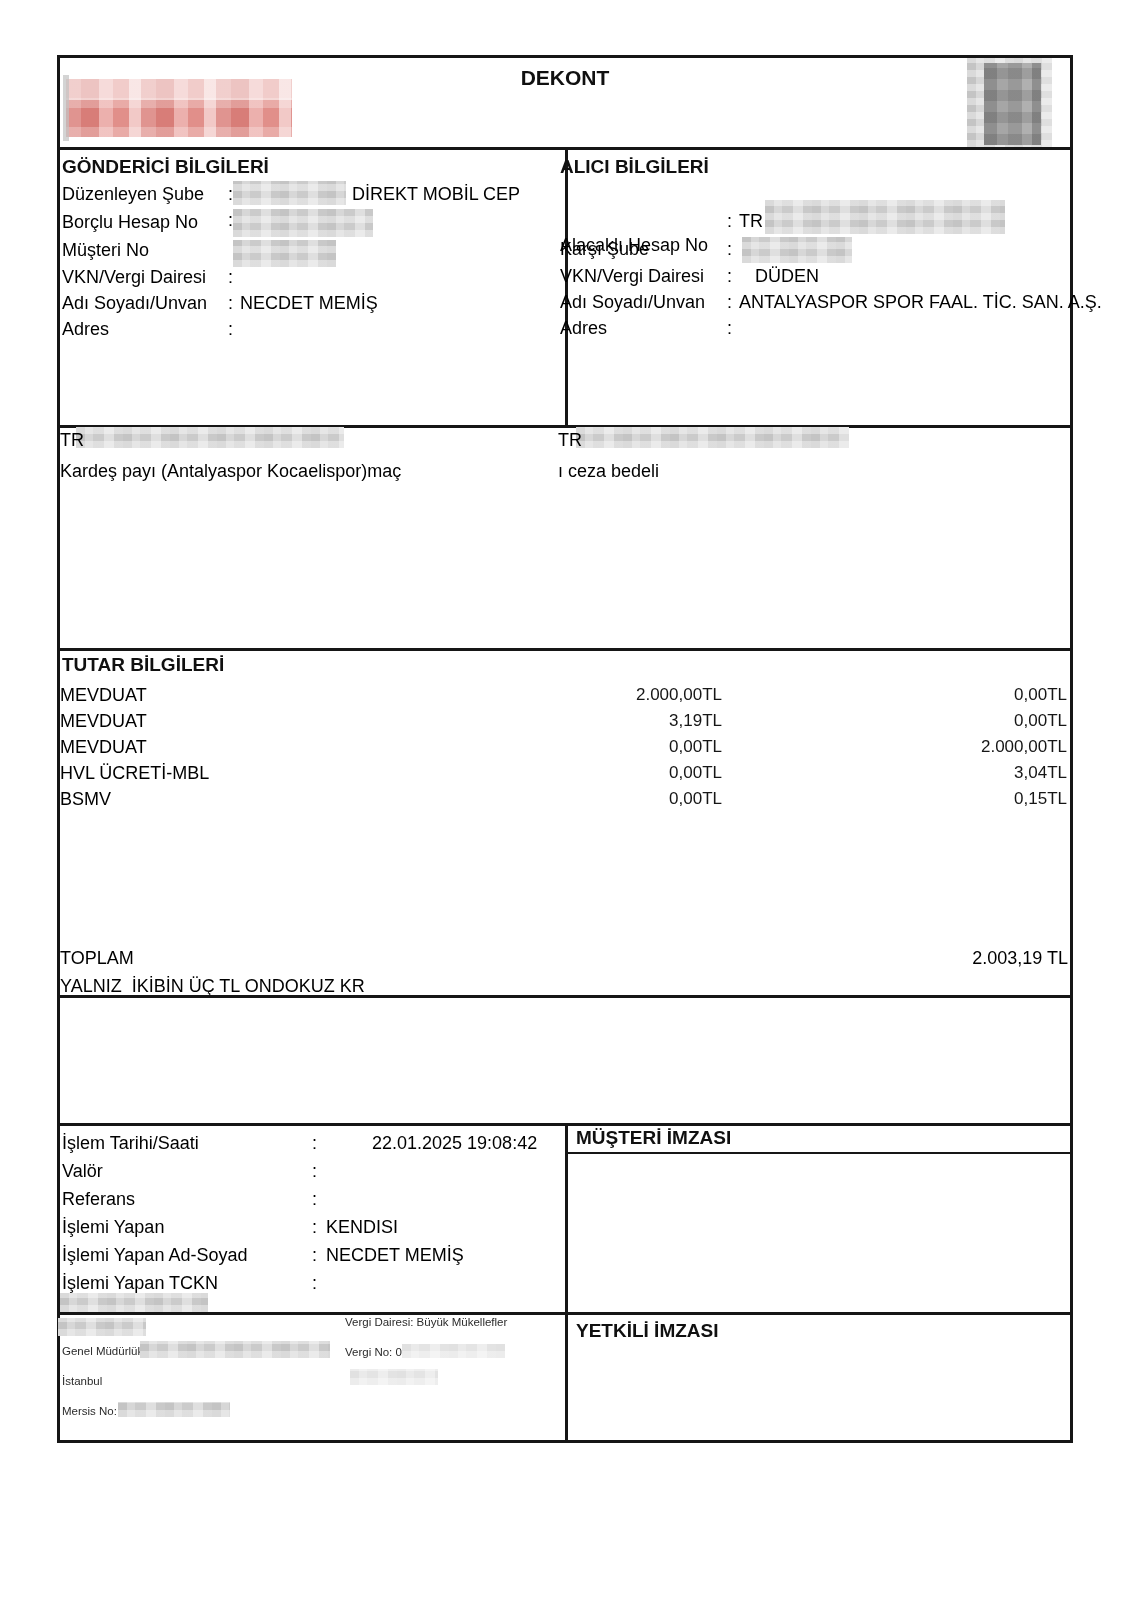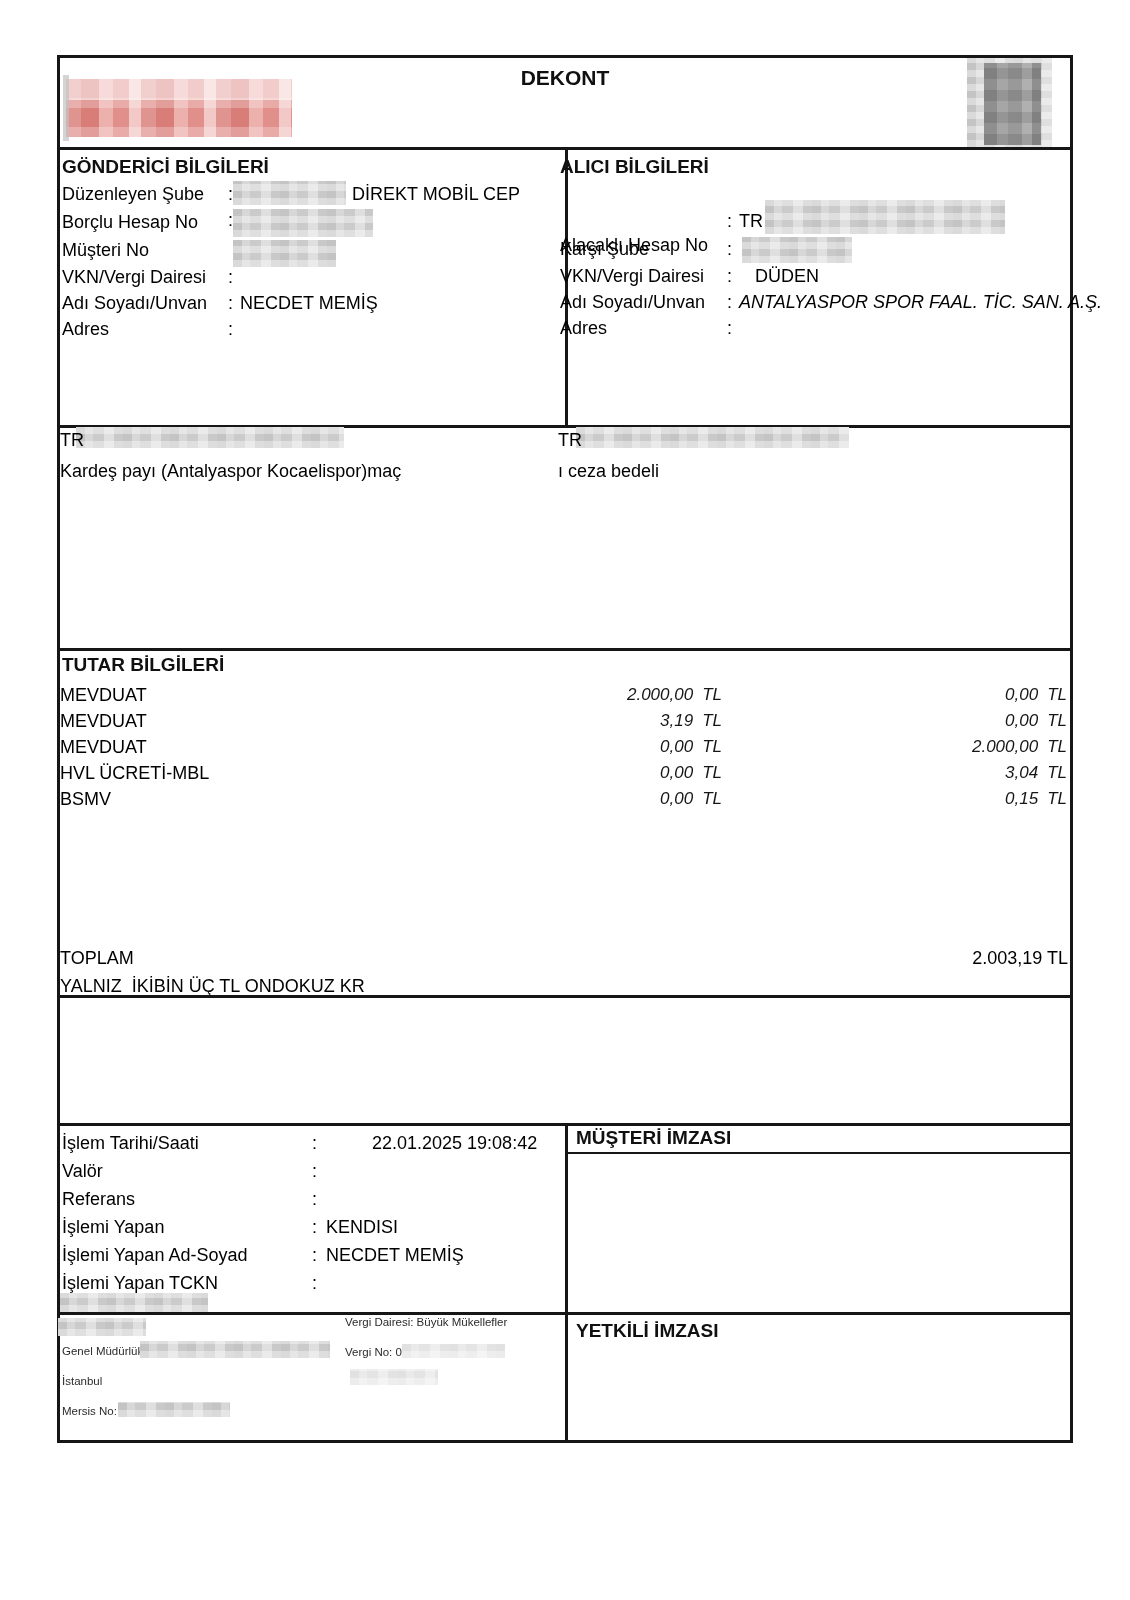--- a/index.html
+++ b/index.html
@@ -4,21 +4,21 @@
 <style>
   html,body{margin:0;padding:0;background:#fff;}
   .page{position:relative;width:1130px;height:1600px;background:#fff;overflow:hidden;
         font-family:"Liberation Sans",sans-serif;color:#161616;}
   .abs{position:absolute;}
   .t{position:absolute;font-size:18px;line-height:1.2;white-space:nowrap;color:#000000;}
   .hdr{position:absolute;font-size:19px;font-weight:bold;white-space:nowrap;color:#101010;}
   .title{position:absolute;left:57px;width:1016px;text-align:center;font-size:21px;font-weight:bold;color:#101010;}
   .small{position:absolute;font-size:11.5px;color:#2b2b2b;white-space:nowrap;}
   .bline{position:absolute;background:#161616;}
-  .amt{position:absolute;display:flex;justify-content:flex-end;gap:9px;font-size:17px;white-space:nowrap;font-style:italic;}
+  .amt{position:absolute;display:flex;justify-content:flex-end;font-size:17px;white-space:nowrap;}
   .pre{white-space:pre;}
   
   .pix{position:absolute;
     background-image:
       repeating-linear-gradient(0deg, rgba(255,255,255,.38) 0 7px, rgba(0,0,0,0) 7px 14px),
       repeating-linear-gradient(90deg, #c4c4c4 0 9px, #d7d7d7 9px 17px, #cbcbcb 17px 28px, #dfdfdf 28px 38px, #c9c9c9 38px 47px);}
   .pix.light{opacity:.5;}
   .pix.red{
     background-image:
       linear-gradient(180deg, rgba(255,255,255,.55) 0 36%, rgba(255,255,255,0) 36%),
@@ -80,21 +80,21 @@
   <span class="t" style="left:560px;top:239px;">Karşı Şube</span>
   <span class="t" style="left:727px;top:239px;">:</span>
   <div class="pix" style="left:742px;top:237px;width:110px;height:26px;"></div>
 
   <span class="t" style="left:560px;top:266px;">VKN/Vergi Dairesi</span>
   <span class="t" style="left:727px;top:266px;">:</span>
   <span class="t" style="left:755px;top:266px;">DÜDEN</span>
 
   <span class="t" style="left:560px;top:292px;">Adı Soyadı/Unvan</span>
   <span class="t" style="left:727px;top:292px;">:</span>
-  <span class="t" style="left:739px;top:292px;font-style:italic;">ANTALYASPOR SPOR FAAL. TİC. SAN. A.Ş.</span>
+  <span class="t" style="left:739px;top:292px;">ANTALYASPOR SPOR FAAL. TİC. SAN. A.Ş.</span>
 
   <span class="t" style="left:560px;top:318px;">Adres</span>
   <span class="t" style="left:727px;top:318px;">:</span>
 
   <div class="pix" style="left:76px;top:427px;width:268px;height:21px;"></div>
   <span class="t" style="left:60px;top:430px;">TR</span>
   <span class="t" style="left:60px;top:461px;">Kardeş payı (Antalyaspor Kocaelispor)maç</span>
 
   <div class="pix" style="left:576px;top:427px;width:273px;height:21px;"></div>
   <span class="t" style="left:558px;top:430px;">TR</span>

